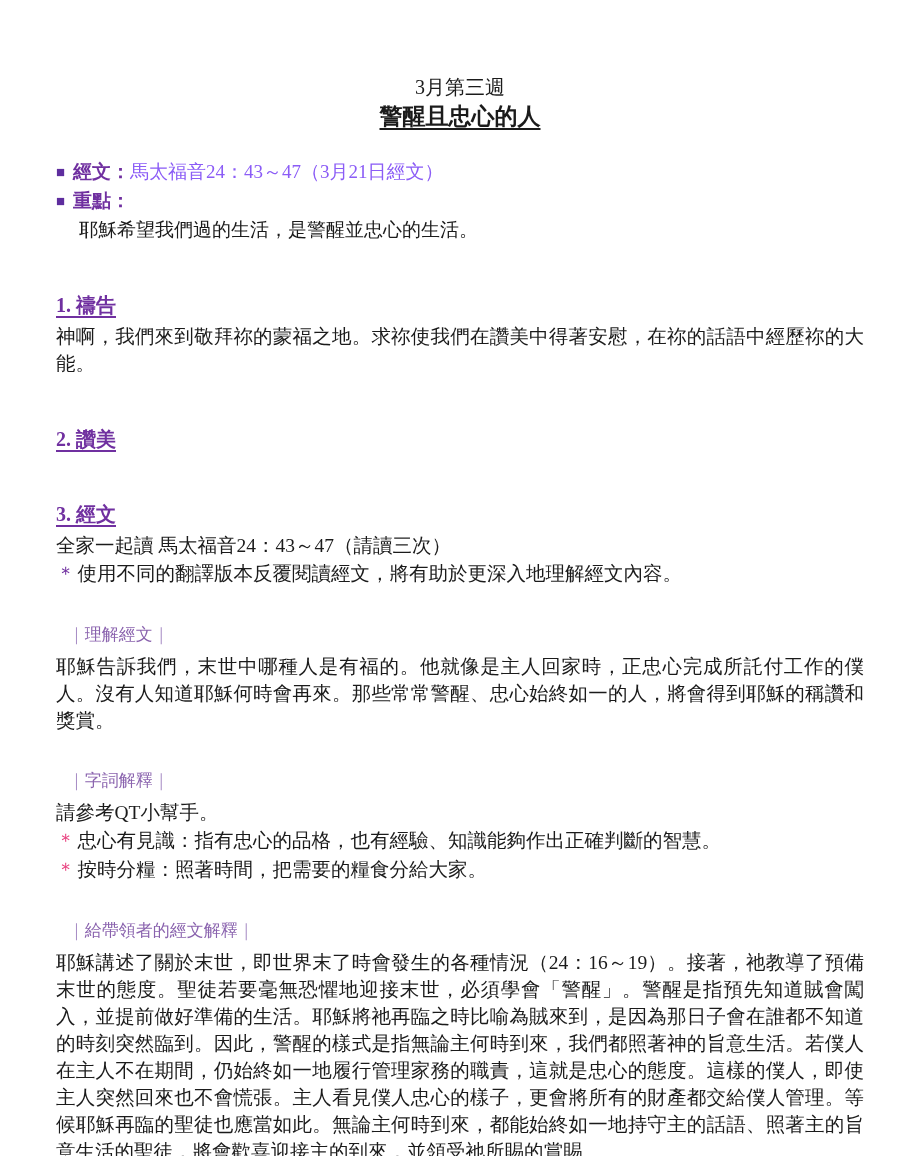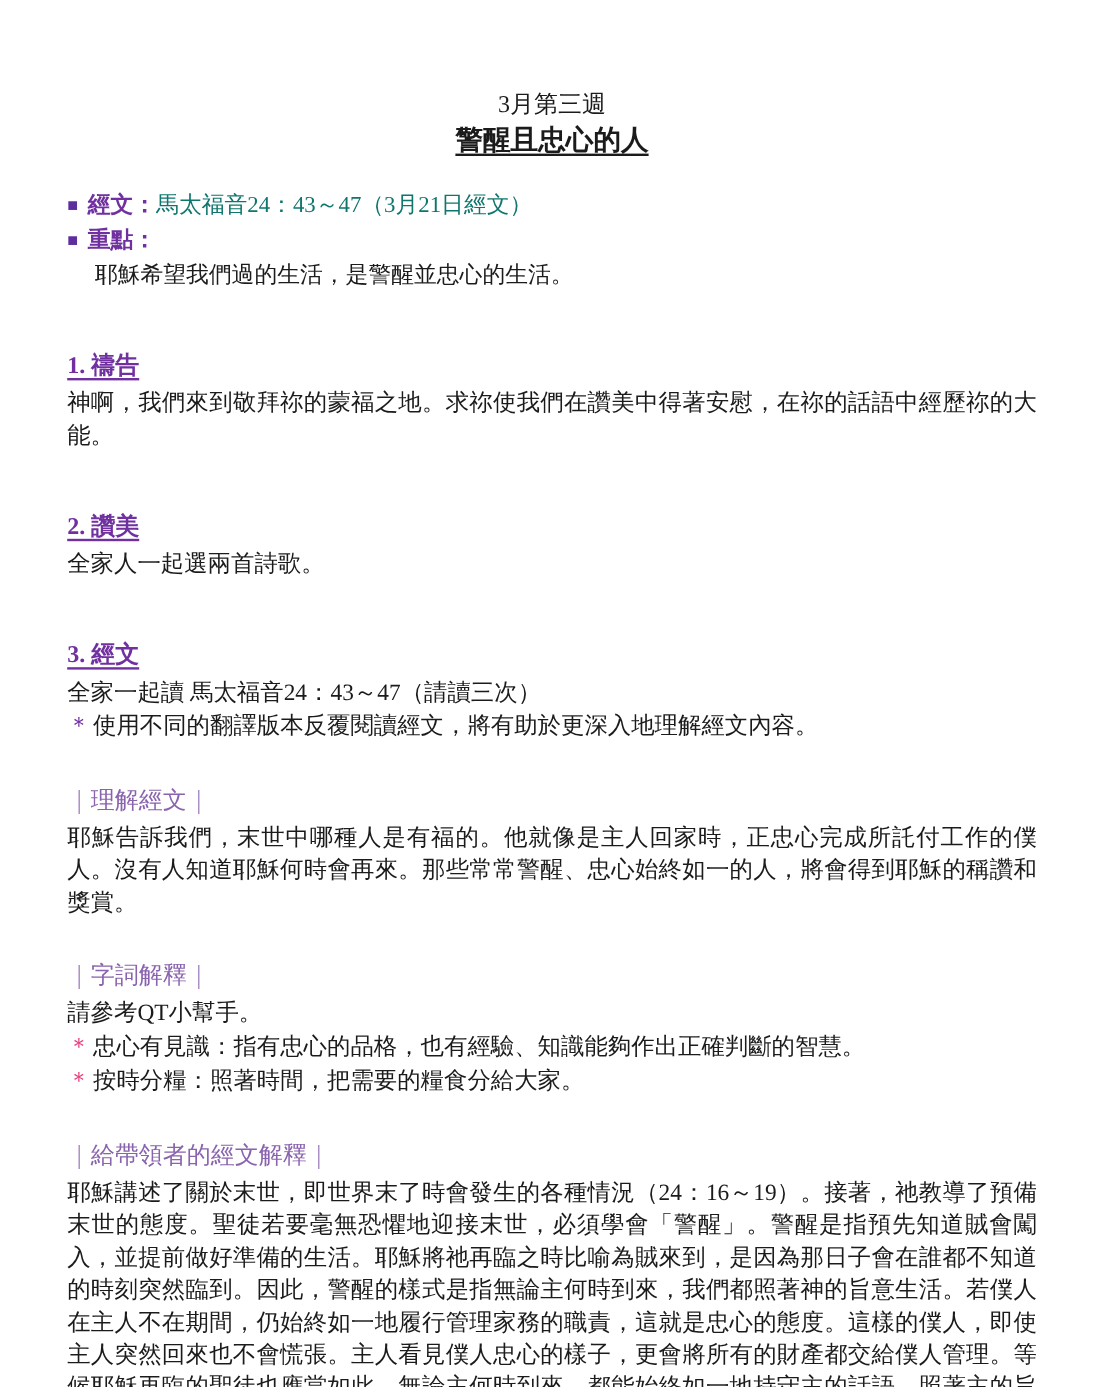--- a/index.html
+++ b/index.html
@@ -46,21 +46,21 @@
   .meta-block { margin-top: 26px; font-size: 19px; line-height: 27px; }
   .meta-line { display: flex; align-items: baseline; }
   .sq-bullet {
     color: #5e2d9e;
     font-size: 15px;
     margin-right: 8px;
     position: relative;
     top: -1px;
   }
   .meta-label { color: #7030A0; font-weight: bold; text-align: right; }
-  .meta-value { color: #0f766e; }
+  .meta-value { color: #8b5cf6; }
   .meta-point-text { padding-left: 23px; }
   
   .section { margin-top: 49px; }
   .section-heading {
     display: inline-block;
     color: #7030A0;
     font-size: 20px;
     font-weight: bold;
     text-decoration: underline;
     text-underline-offset: 4px;
@@ -72,22 +72,23 @@
     margin-top: 5px;
     text-align: justify;
   }
   .star-line { font-size: 19.5px; line-height: 29px; }
   .star-purple { color: #7030A0; margin-right: 2px; }
   .star-pink { color: #e8417f; margin-right: 2px; }
   
   .sub-section { margin-top: 34px; }
   .sub-heading {
     color: #8a63ae;
-    font-size: 20px;
+    font-size: 17px;
     line-height: 26px;
+    margin-left: 12px;
   }
   .sub-heading .bar { color: #a98fc6; }
 </style>
 </head>
 <body>
 
 <div class="page">
 
 
   <div class="title-block">
@@ -109,21 +110,20 @@
     <div class="meta-point-text">耶穌希望我們過的生活，是警醒並忠心的生活。</div>
   </div>
 
   <div class="section">
     <span class="section-heading">1. 禱告</span>
     <div class="body-text">神啊，我們來到敬拜祢的蒙福之地。求祢使我們在讚美中得著安慰，在祢的話語中經歷祢的大能。</div>
   </div>
 
   <div class="section">
     <span class="section-heading">2. 讚美</span>
-    <div class="body-text">全家人一起選兩首詩歌。</div>
   </div>
 
   <div class="section">
     <span class="section-heading">3. 經文</span>
     <div class="body-text">全家一起讀 馬太福音24：43～47（請讀三次）</div>
     <div class="star-line">
       <span class="star-purple">＊</span><span>使用不同的翻譯版本反覆閱讀經文，將有助於更深入地理解經文內容。</span>
     </div>
   </div>
 

